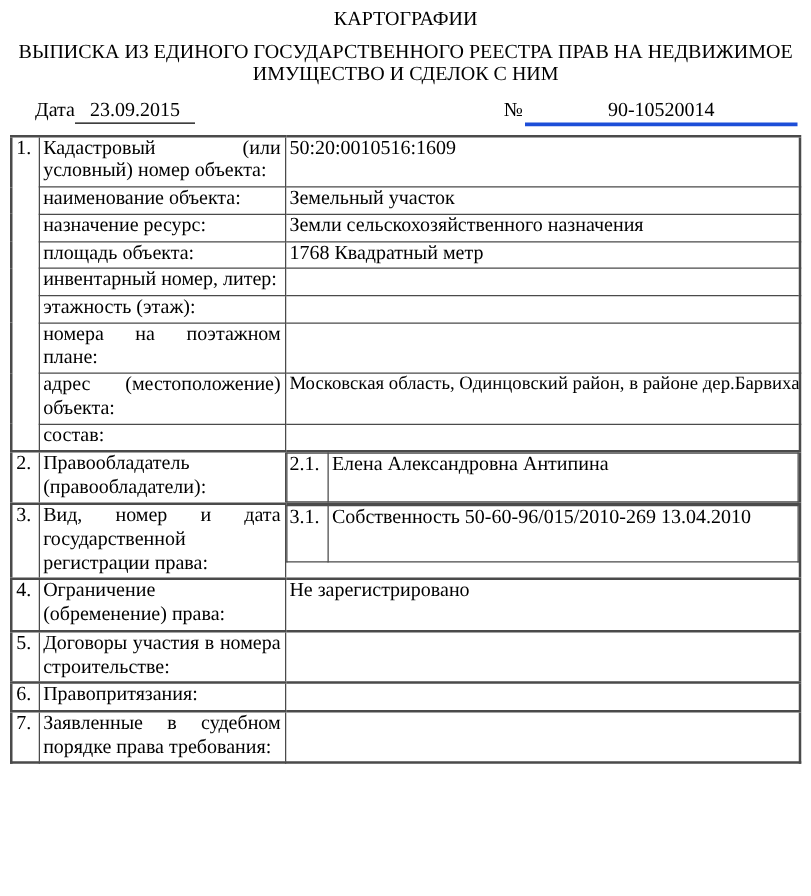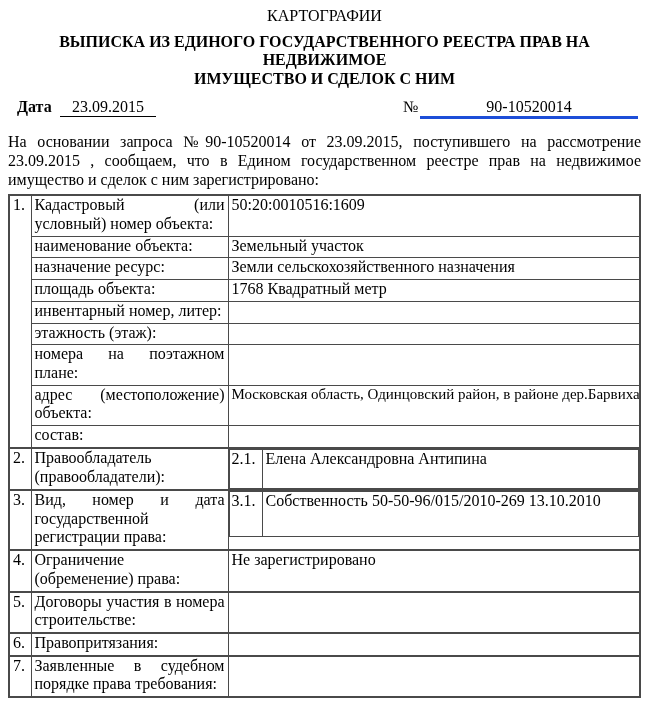--- a/index.html
+++ b/index.html
@@ -8,24 +8,24 @@
     background: #ffffff;
     color: #000000;
     font-family: "Liberation Serif", "DejaVu Serif", serif;
     font-size: 16px;
     overflow: hidden;
   }
   .doc { width: 633px; margin: 0 auto; }
 
   .agency { text-align: center; margin-top: 7px; line-height: 1.16; }
   .subtitle { text-align: center; margin-top: 14px; }
-  .title { text-align: center; margin-top: 7px; font-weight: bold; line-height: 1.16; }
+  .title { text-align: center; margin-top: 7px; font-weight: normal; line-height: 1.16; }
 
   .meta { position: relative; height: 23px; margin-top: 10px; }
-  .meta .dl { position: absolute; left: 9px; top: 0; font-weight: bold; }
+  .meta .dl { position: absolute; left: 20px; top: 0; }
   .meta .dv { position: absolute; left: 52px; top: 0; width: 96px; text-align: center; border-bottom: 1px solid #000; }
   .meta .nl { position: absolute; left: 395px; top: 0; }
   .meta .nv { position: absolute; left: 412px; top: 0; width: 218px; text-align: center; border-bottom: 3px solid #1d4ed8; }
 
   .intro { margin-top: 11px; text-align: justify; line-height: 1.19; }
 
   table.t {
     width: 633px; margin-top: 5px;
     border-collapse: collapse; table-layout: fixed;
     border: 2px solid #4a4a4a;
@@ -64,21 +64,20 @@
     <div>ИМУЩЕСТВО И СДЕЛОК С НИМ</div>
   </div>
 
   <div class="meta">
     <span class="dl">Дата</span>
     <span class="dv">23.09.2015</span>
     <span class="nl">№</span>
     <span class="nv">90-10520014</span>
   </div>
 
-  <div class="intro">На основании запроса №90-10520014 от 23.09.2015, поступившего на рассмотрение 23.09.2015 , сообщаем, что в Едином государственном реестре прав на недвижимое имущество и сделок с ним зарегистрировано:</div>
 
   <table class="t">
     <colgroup>
         <col style="width:22px">
         <col style="width:197px">
         <col>
       </colgroup>
     <tbody>
       <tr class="grp">
         <td class="numc" rowspan="9">1.</td>
@@ -134,21 +133,21 @@
       </tr>
 
       <tr class="grp">
         <td class="numc">3.</td>
         <td class="lbl">Вид, номер и дата государственной регистрации права:</td>
         <td class="host">
           <table class="sub">
             <tbody>
               <tr class="h3r">
                 <td class="sn">3.1.</td>
-                <td>Собственность 50-50-96/015/2010-269 13.10.2010</td>
+                <td>Собственность 50-60-96/015/2010-269 13.04.2010</td>
               </tr>
             </tbody>
           </table>
         </td>
       </tr>
 
       <tr class="grp">
         <td class="numc">4.</td>
         <td class="lbl">Ограничение (обременение) права:</td>
         <td>Не зарегистрировано</td>

